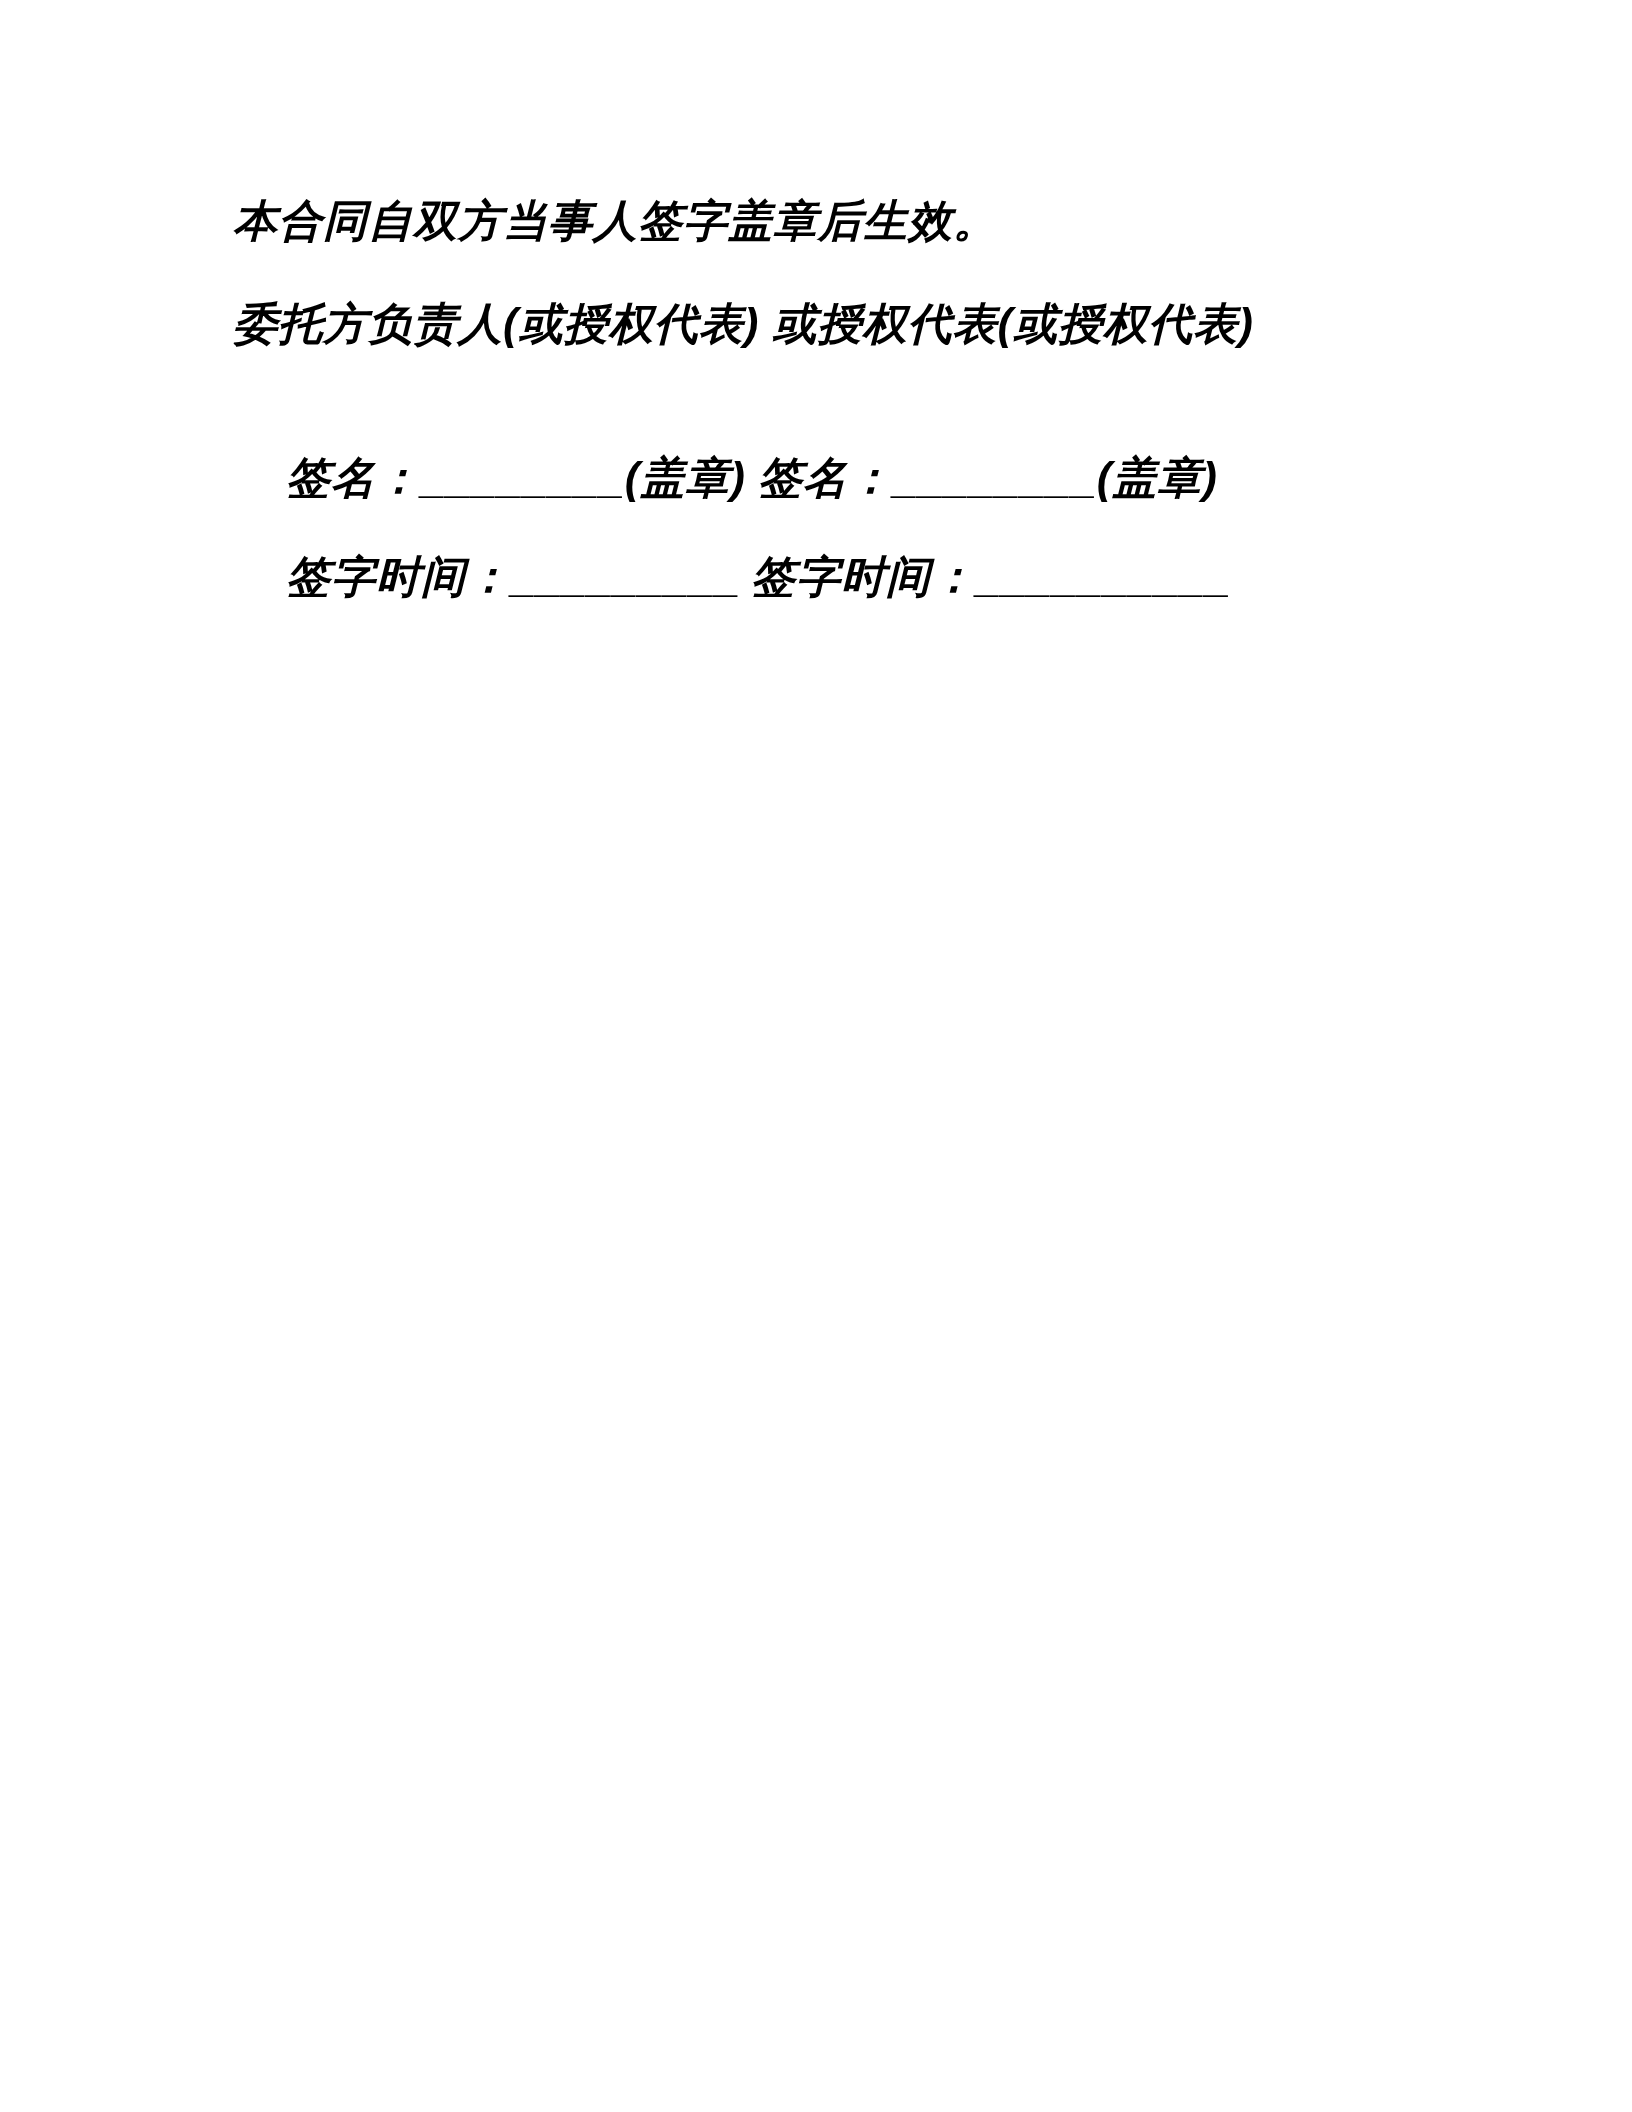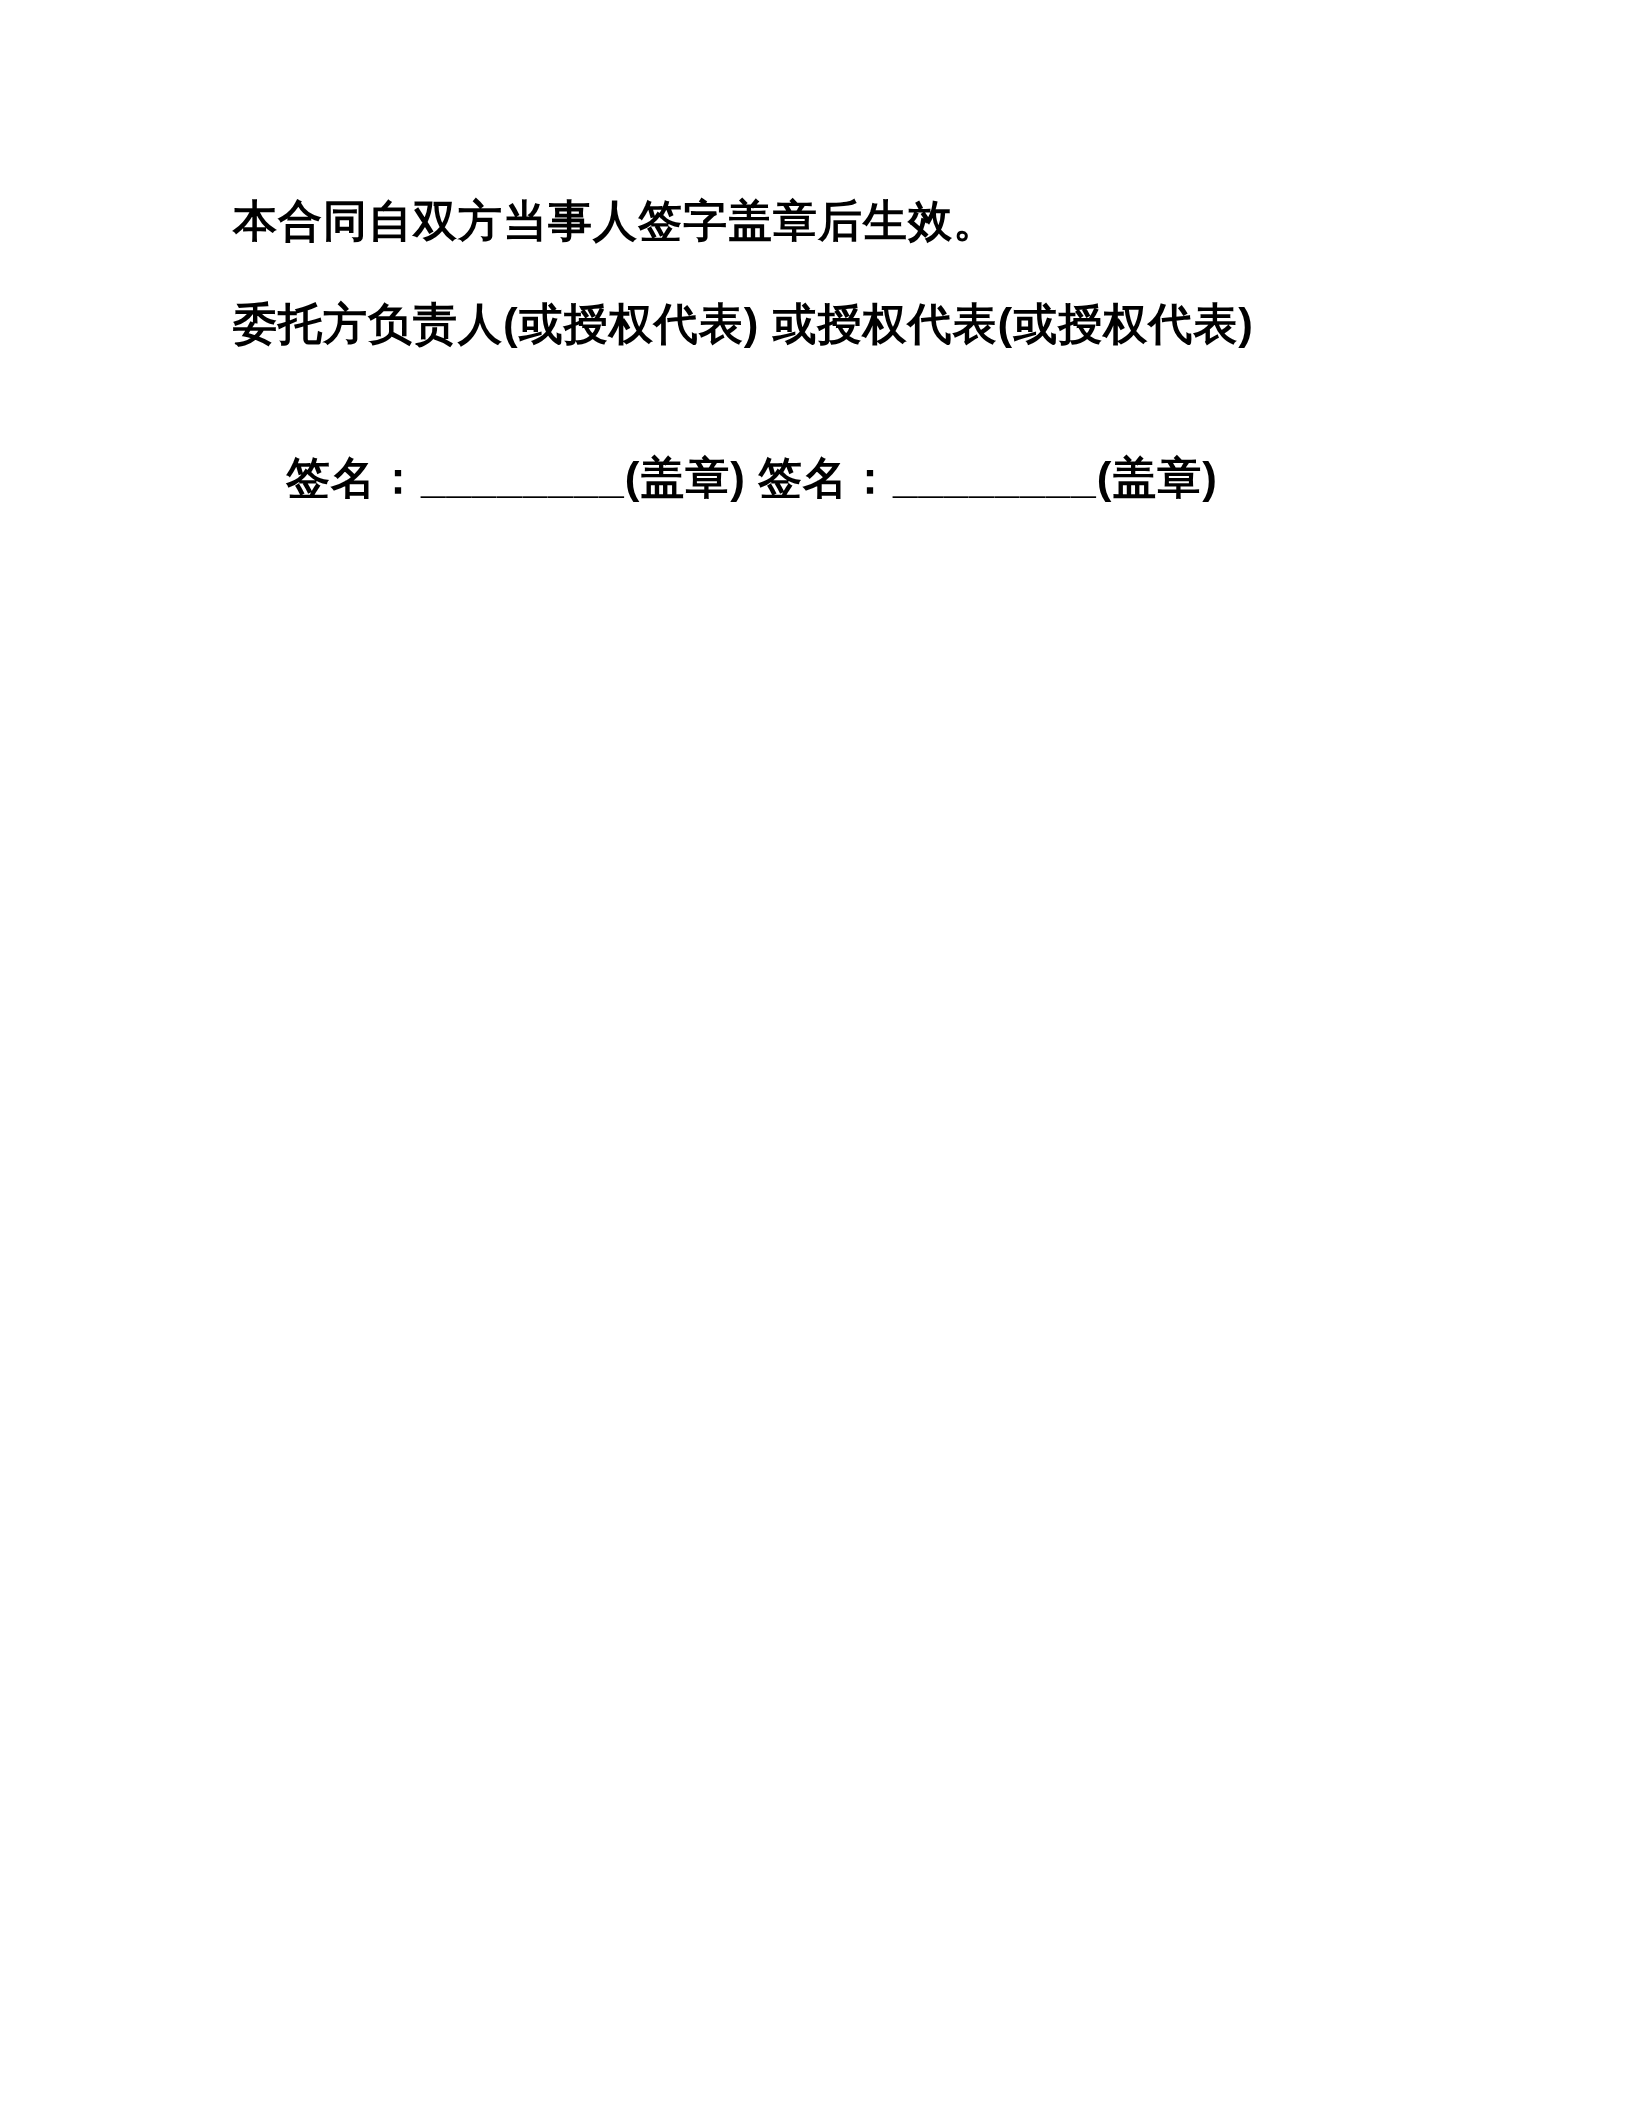--- a/index.html
+++ b/index.html
@@ -9,20 +9,21 @@
   }
   .page {
     position: relative;
     width: 1484px;
     height: 2112px;
     background: #ffffff;
     font-family: "Liberation Sans", sans-serif;
     font-weight: 700;
     color: #000000;
     overflow: hidden;
+    font-style: italic;
   }
   .line {
     position: absolute;
     left: 233px;
     margin: 0;
     font-size: 44px;
     line-height: 1.15;
     letter-spacing: 1px;
     white-space: pre;
   }
@@ -47,14 +48,17 @@
 <div class="page">
 
   <p class="line l1">本合同自双方当事人签字盖章后生效。</p>
 
   <p class="line l2">委托方负责人(或授权代表) 或授权代表(或授权代表)</p>
 
   <p class="line l3">
     <span class="col-left w-sign">签名：________(盖章)</span><span class="col-right">签名：________(盖章)</span>
   </p>
 
+  <p class="line l4">
+    <span class="col-left w-date">签字时间：_________</span><span class="col-right">签字时间：__________</span>
+  </p>
 
 </div>
 
 </body></html>

